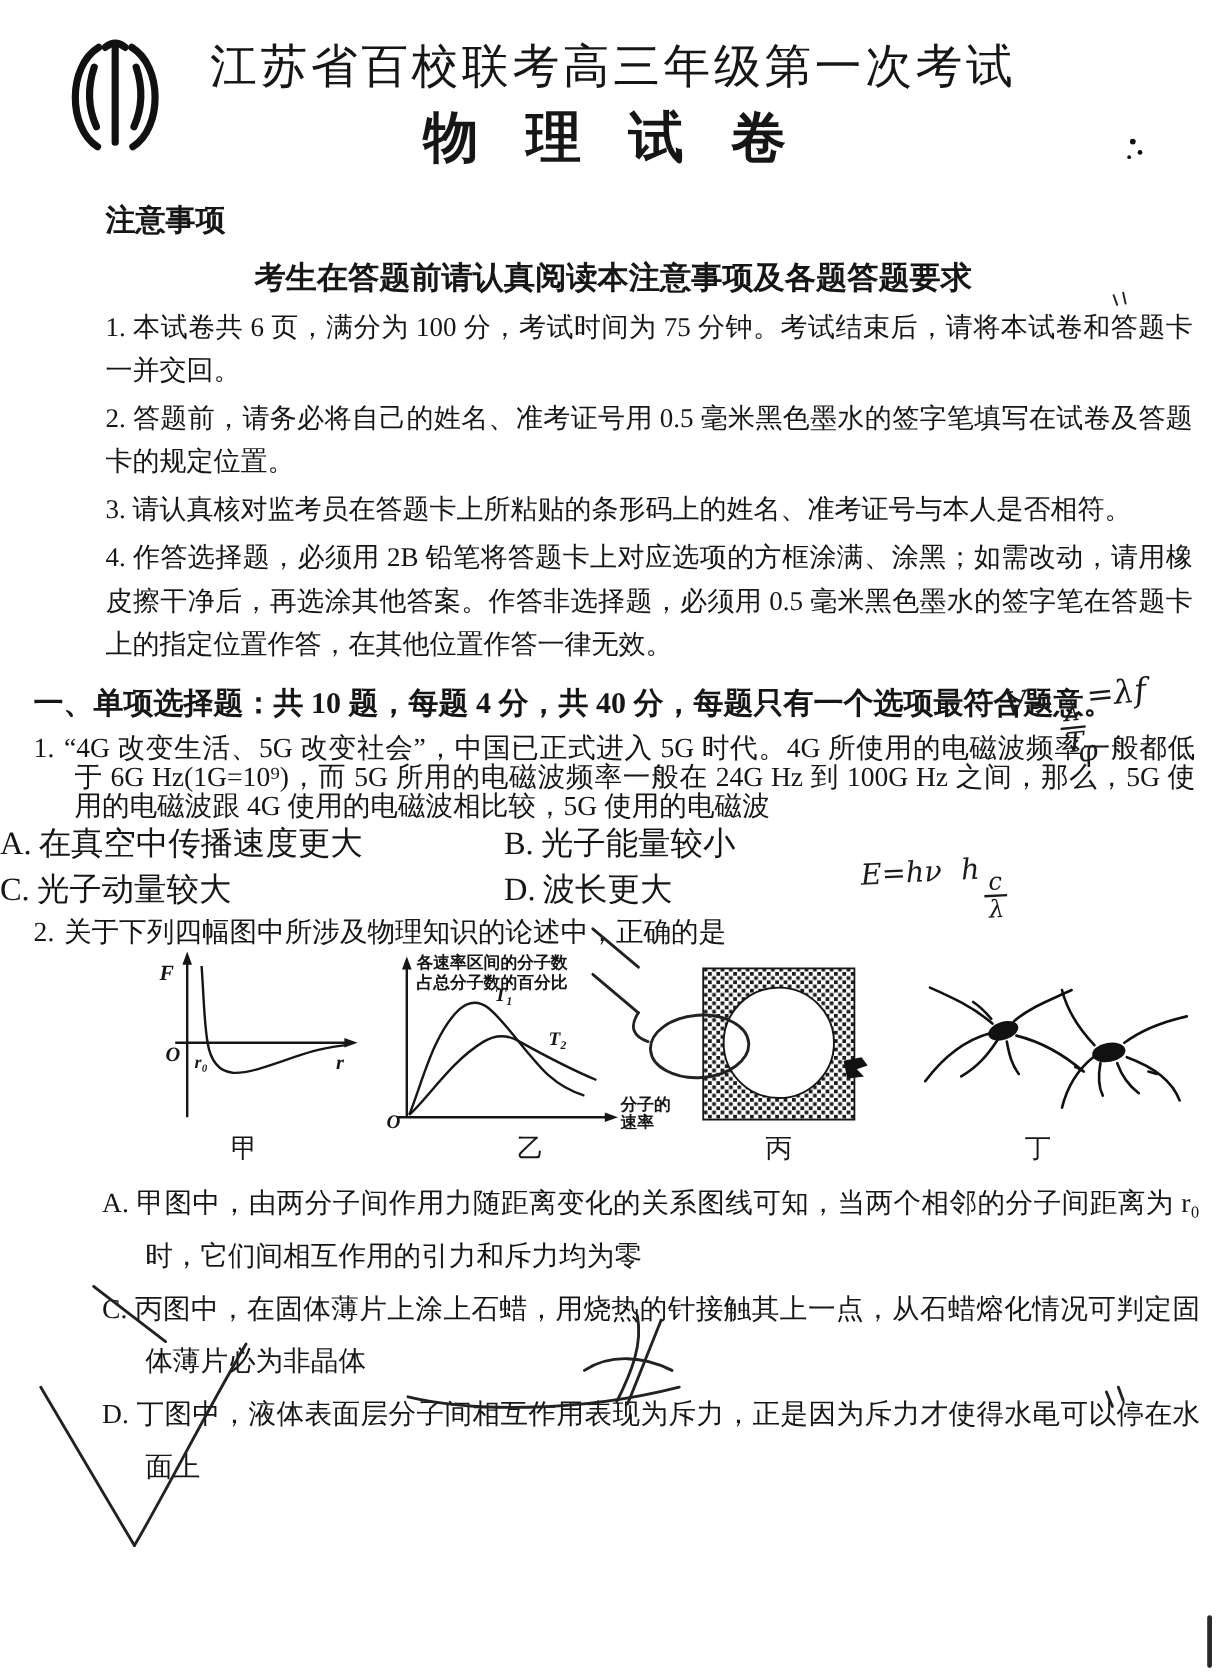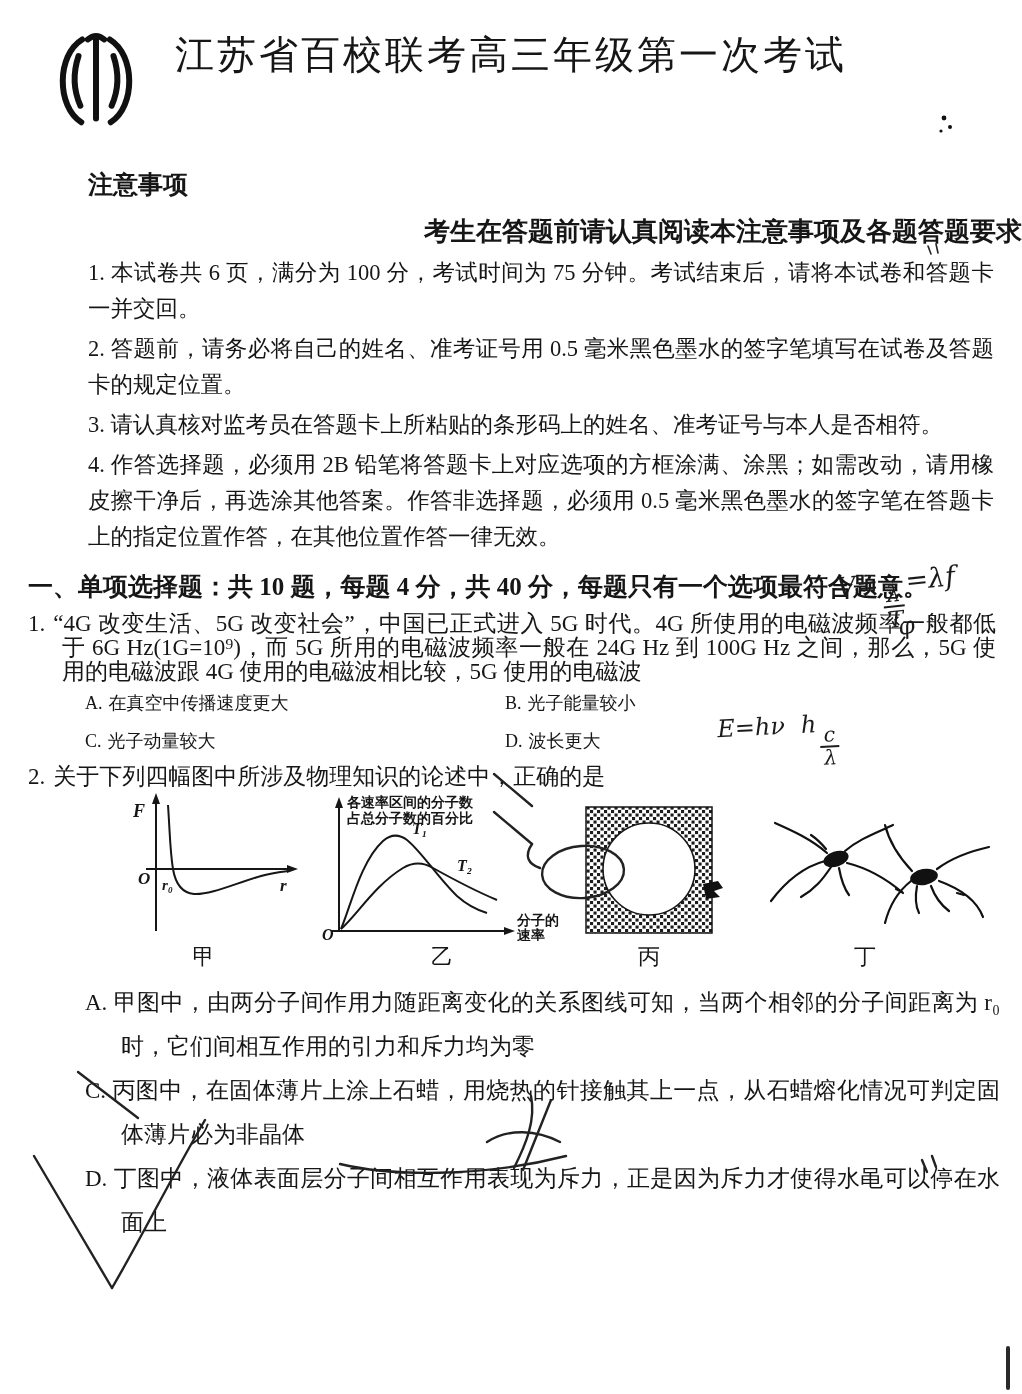--- a/index.html
+++ b/index.html
@@ -6,27 +6,27 @@
   body{
     width:1022px;height:1394px;position:relative;overflow:hidden;
     background:#ffffff;color:#161616;
     font-family:"Liberation Serif","DejaVu Serif",serif;
   }
   .header{position:relative;height:155px}
   .logo{position:absolute;left:50px;top:28px}
   .title1{padding-top:28px;text-align:center;font-size:39px;font-weight:normal;letter-spacing:3px;white-space:nowrap}
   .title2{text-align:center;font-size:46px;font-weight:bold;letter-spacing:14px;margin-top:2px;white-space:nowrap}
   .notice-heading{margin:15px 0 0 88px;font-size:25px;font-weight:bold;height:30px;line-height:30px}
-  .notice-subheading{margin-top:15px;text-align:right;font-size:26px;font-weight:bold;height:34px;line-height:34px}
+  .notice-subheading{margin-top:15px;text-align:center;font-size:26px;font-weight:bold;height:34px;line-height:34px}
   .notice-items{margin:6px 28px 0 88px}
   .notice-item{font-size:22.5px;line-height:36px;margin-bottom:4px;text-align:justify}
   .section-heading{margin:12px 15px 0 28px;font-size:25px;font-weight:bold;height:40px;line-height:40px}
   .question{margin:5px 26px 0 28px;font-size:23px;line-height:24px;text-align:justify;padding-left:34px;text-indent:-34px}
   .qnum{margin-right:8px}
-  .q1-options{margin-left:85px;font-size:18px;line-height:38px;display:grid;grid-template-columns:420px 1fr}
+  .q1-options{font-size:27px;line-height:38px;display:grid;grid-template-columns:420px 1fr}
   .q1opt .olabel{margin-right:6px}
   .figures{display:flex;align-items:flex-start;margin-left:106px;margin-top:0}
   .figcol{display:flex;flex-direction:column;align-items:center;margin-right:16px}
   .figcap{font-size:22px;height:32px;line-height:32px}
   .fig text{font-family:"Liberation Serif","DejaVu Serif",serif;fill:#161616}
   .fig .it{font-style:italic}
   .q2-options{margin:8px 22px 0 85px;font-size:23px;line-height:44px}
   .q2opt{padding-left:36px;text-indent:-36px;text-align:justify}
   .q2opt .olabel{margin-right:6px}
   .hand{position:absolute;font-family:"DejaVu Serif",serif;font-style:italic;color:#1b1b1b;white-space:nowrap}
@@ -46,20 +46,21 @@
     <g stroke="#111" stroke-width="6.5" fill="none" stroke-linecap="round">
       <path d="M50,7 L50,95"></path>
       <path d="M41,9 C47,4 53,4 59,9"></path>
       <path d="M35,9 C7,26 7,82 34,99"></path>
       <path d="M65,9 C93,26 93,82 66,99"></path>
       <path d="M31,27 C25,45 25,63 33,81"></path>
       <path d="M69,27 C75,45 75,63 67,81"></path>
     </g>
   </svg>
   <div class="title1">江苏省百校联考高三年级第一次考试</div>
+  <div class="title2">物 理 试 卷</div>
 </div>
 
 <div class="notice-heading">注意事项</div>
 <div class="notice-subheading">考生在答题前请认真阅读本注意事项及各题答题要求</div>
 
 <div class="notice-items">
   <div class="notice-item">1. 本试卷共 6 页，满分为 100 分，考试时间为 75 分钟。考试结束后，请将本试卷和答题卡一并交回。</div>
   <div class="notice-item">2. 答题前，请务必将自己的姓名、准考证号用 0.5 毫米黑色墨水的签字笔填写在试卷及答题卡的规定位置。</div>
   <div class="notice-item">3. 请认真核对监考员在答题卡上所粘贴的条形码上的姓名、准考证号与本人是否相符。</div>
   <div class="notice-item">4. 作答选择题，必须用 2B 铅笔将答题卡上对应选项的方框涂满、涂黑；如需改动，请用橡皮擦干净后，再选涂其他答案。作答非选择题，必须用 0.5 毫米黑色墨水的签字笔在答题卡上的指定位置作答，在其他位置作答一律无效。</div>

